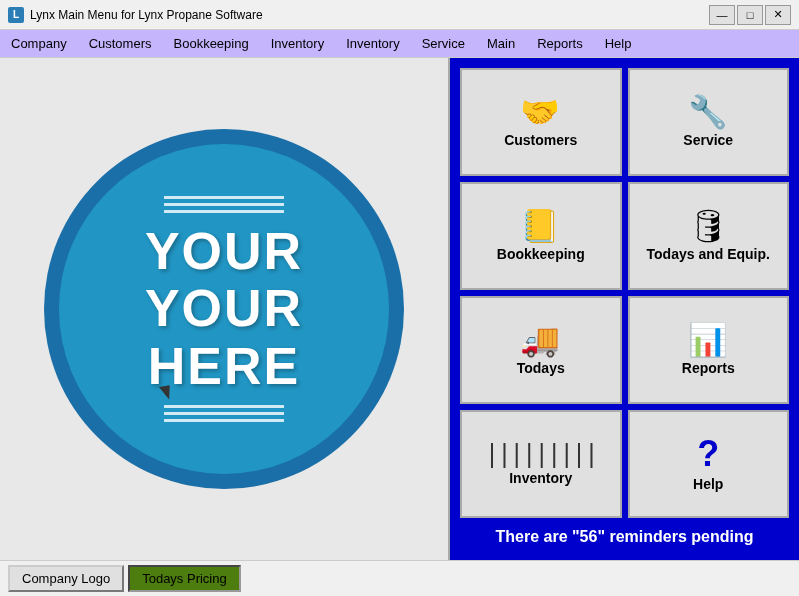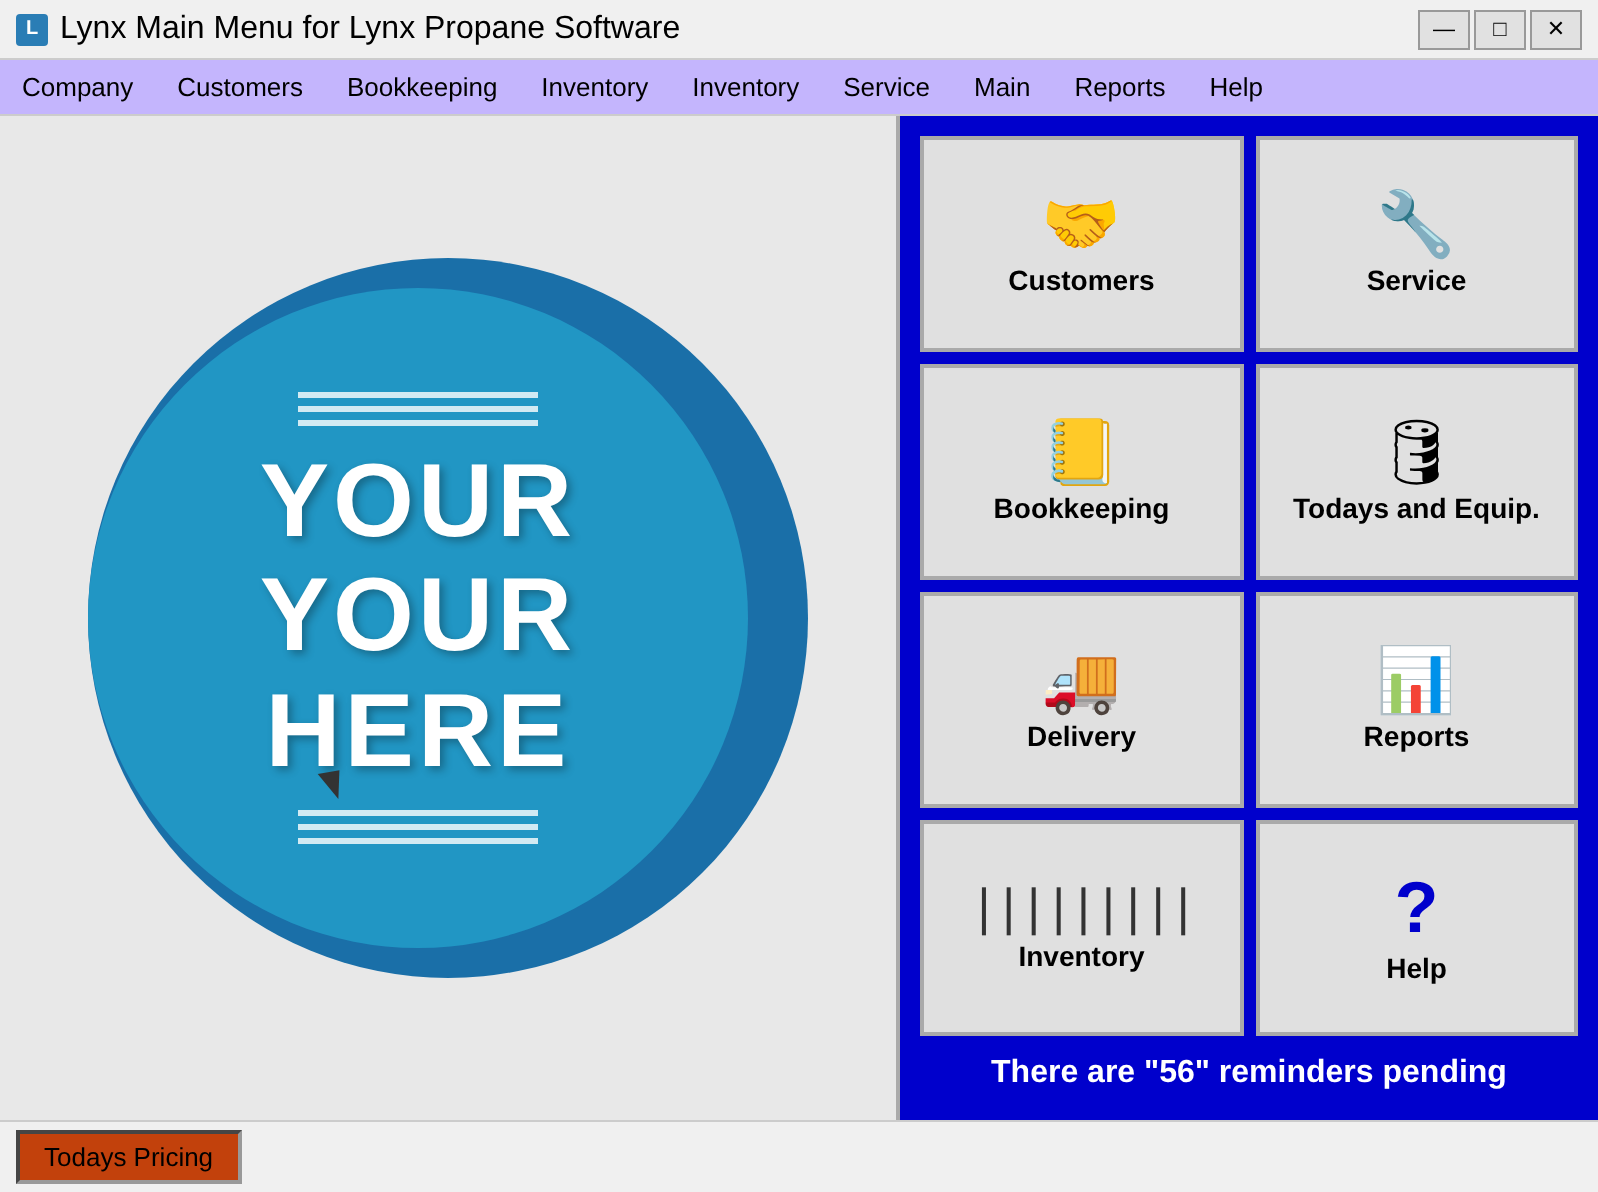--- a/index.html
+++ b/index.html
@@ -30,21 +30,21 @@
       border-radius: 2px;
       display: flex;
       align-items: center;
       justify-content: center;
       color: white;
       font-size: 10px;
       font-weight: bold;
     }
     .title-bar-text {
       flex: 1;
-      font-size: 16px;
+      font-size: 12px;
     }
     .title-bar-controls {
       display: flex;
       gap: 2px;
     }
     .title-bar-btn {
       width: 26px;
       height: 20px;
       border: 1px solid #999;
       background: #e1e1e1;
@@ -89,20 +89,21 @@
       position: relative;
     }
 
     .logo-circle-outer {
       width: 360px;
       height: 360px;
       border-radius: 50%;
       background: #1a6fa8;
       display: flex;
       align-items: center;
+      justify-content: center;
       position: relative;
     }
     .logo-circle-inner {
       width: 330px;
       height: 330px;
       border-radius: 50%;
       background: #2196c4;
       display: flex;
       flex-direction: column;
       align-items: center;
@@ -208,21 +209,21 @@
     }
     .bottom-btn {
       padding: 4px 12px;
       border: 2px outset #ccc;
       background: #e0e0e0;
       cursor: pointer;
       font-size: 13px;
     }
     .bottom-btn.active {
       border: 2px inset #999;
-      background: #c2410c;
+      background: #4d7c0f;
     }
   </style>
 </head>
 <body>
 
 <div class="title-bar">
   <div class="title-bar-icon">
     <span>L</span>
   </div>
   <span class="title-bar-text">Lynx Main Menu for Lynx Propane Software</span>
@@ -288,21 +289,21 @@
         <span class="grid-btn-label">Bookkeeping</span>
       </div>
 
       <div class="grid-btn">
         <span class="grid-btn-icon">🛢</span>
         <span class="grid-btn-label">Todays and Equip.</span>
       </div>
 
       <div class="grid-btn">
         <span class="grid-btn-icon">🚚</span>
-        <span class="grid-btn-label">Delivery</span>
+        <span class="grid-btn-label">Todays</span>
       </div>
 
       <div class="grid-btn">
         <span class="grid-btn-icon">📊</span>
         <span class="grid-btn-label">Reports</span>
       </div>
 
       <div class="grid-btn">
         <span class="grid-btn-icon" style="font-family: monospace; font-size: 24px; letter-spacing: -2px; color: #333;">|||||||||</span>
         <span class="grid-btn-label">Inventory</span>
@@ -314,14 +315,15 @@
       </div>
 
     </div>
 
     <div class="reminders-text">There are "56" reminders pending</div>
   </div>
 
 </div>
 
 <div class="bottom-bar">
+  <button class="bottom-btn">Company Logo</button>
   <button class="bottom-btn active">Todays Pricing</button>
 </div>
 
 </body></html>

